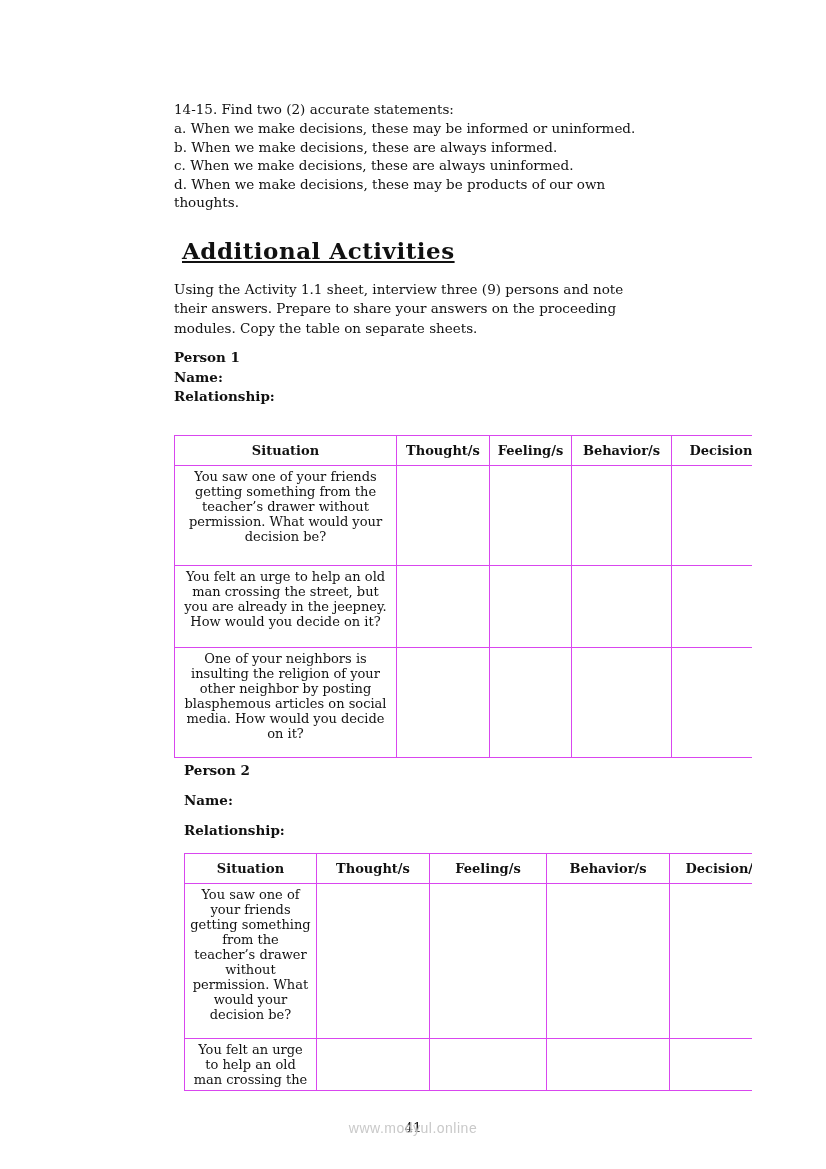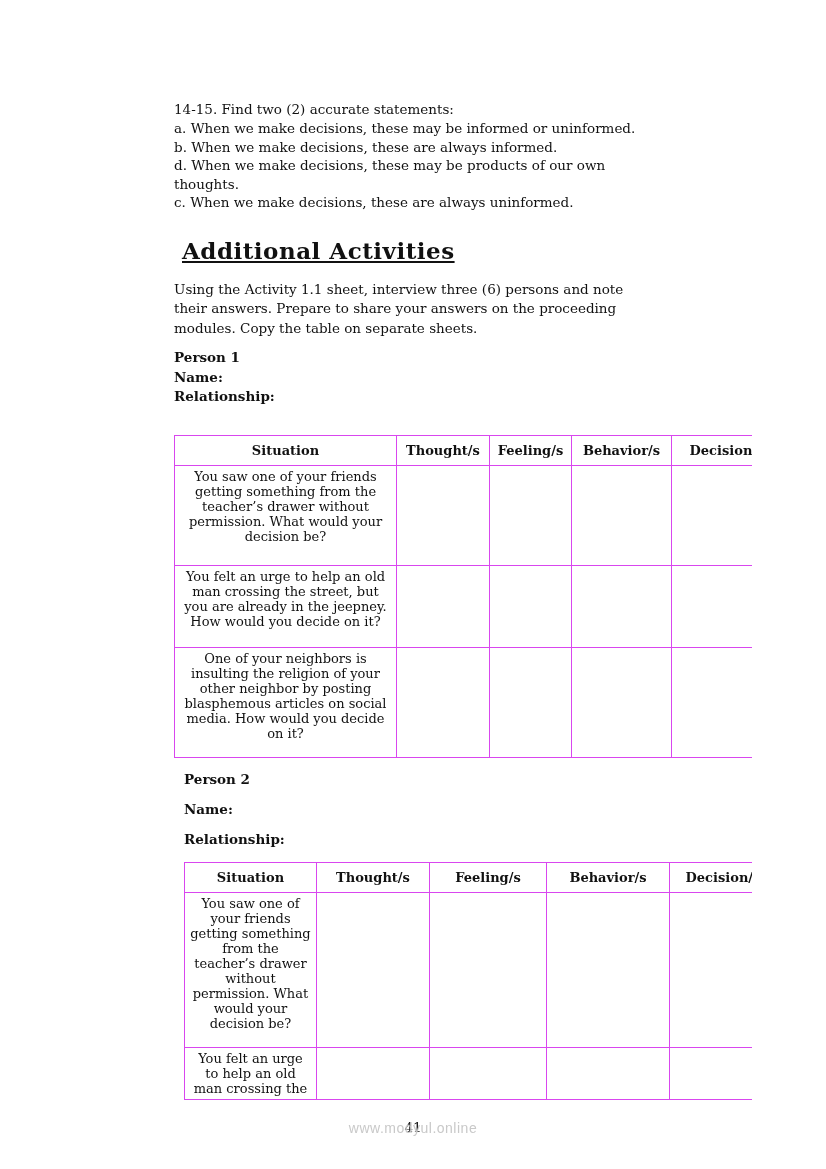--- a/index.html
+++ b/index.html
@@ -77,21 +77,21 @@
   }
   .table1 col.c0 { width: 222px; }
   .table1 col.c1 { width: 93px; }
   .table1 col.c2 { width: 82px; }
   .table1 col.c3 { width: 100px; }
   .table1 col.c4 { width: 111px; }
   .table1 tr.r0 td { height: 100px; }
   .table1 tr.r1 td { height: 82px; }
   .table1 tr.r2 td { height: 110px; }
   
-  .person2-block { margin-top: 14px; margin-left: 10px; }
+  .person2-block { margin-top: 5px; margin-left: 10px; }
   .person2-block .pline {
     font-size: 13.5px;
     font-weight: bold;
     line-height: 14px;
     margin-bottom: 16px;
   }
   .table2 {
     margin-top: 9px;
     margin-left: 10px;
     width: 592px;
@@ -129,28 +129,28 @@
 <body>
 
 <div class="page">
   <div class="content">
 
     <div class="question-block">
       <div class="question-text">14-15. Find two (2) accurate statements:</div>
       <div class="options">
         <div class="option">a. When we make decisions, these may be informed or uninformed.</div>
         <div class="option">b. When we make decisions, these are always informed.</div>
+        <div class="option">c. When we make decisions, these are always uninformed.</div>
         <div class="option">d. When we make decisions, these may be products of our own thoughts.</div>
-        <div class="option">c. When we make decisions, these are always uninformed.</div>
       </div>
     </div>
 
     <div class="section-title">Additional Activities</div>
 
-    <p class="intro">Using the Activity 1.1 sheet, interview three (6) persons and note their answers. Prepare to share your answers on the proceeding modules. Copy the table on separate sheets.</p>
+    <p class="intro">Using the Activity 1.1 sheet, interview three (9) persons and note their answers. Prepare to share your answers on the proceeding modules. Copy the table on separate sheets.</p>
 
     <div class="person1-block">
       <div class="pline">Person 1</div>
       <div class="pline">Name:</div>
       <div class="pline">Relationship:</div>
     </div>
 
     <table class="table1">
       <colgroup>
         <col class="c0">

